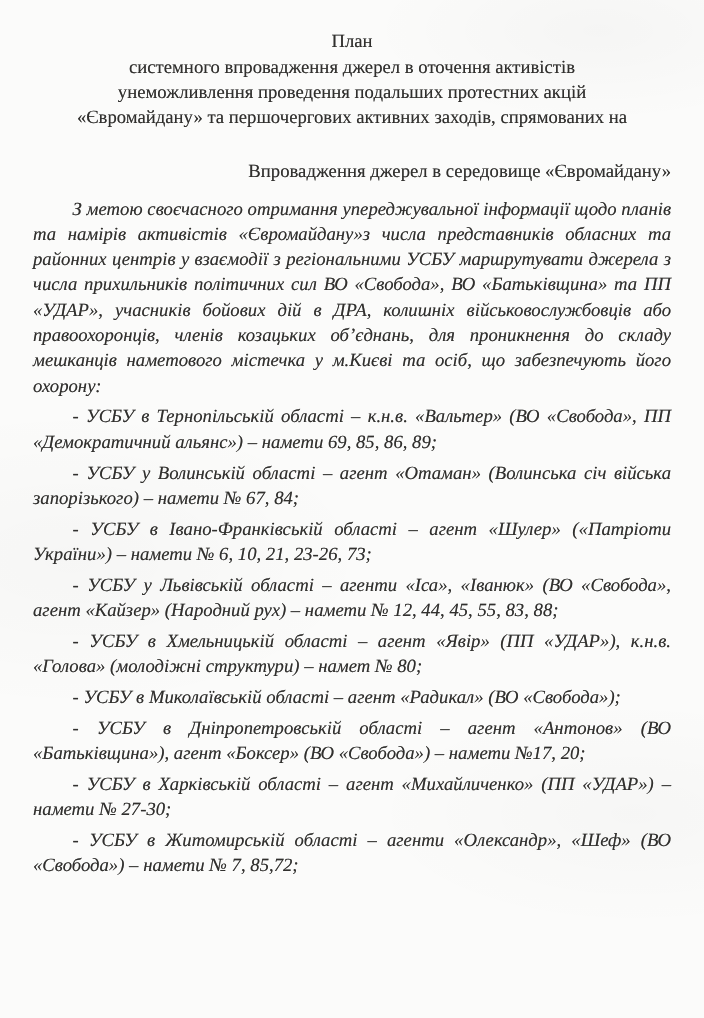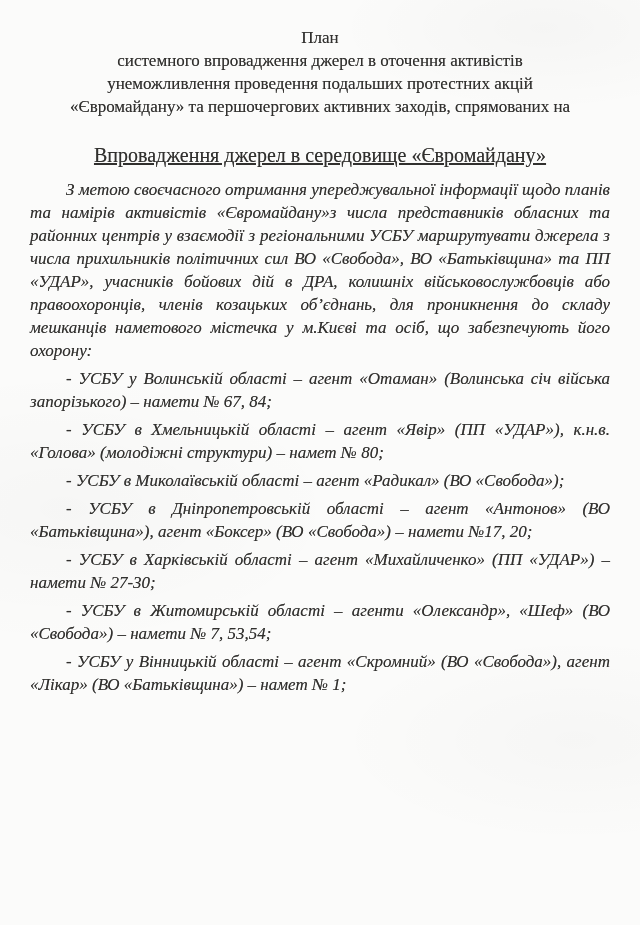--- a/index.html
+++ b/index.html
@@ -28,26 +28,25 @@
   .title-block {
     text-align: center;
     font-size: 17px;
     line-height: 23px;
     margin: 0 0 26px 0;
   }
   .title-line {
     display: block;
   }
   .section-heading {
-    font-size: 20px;
+    font-size: 17px;
     line-height: 23px;
     margin: 0 0 11px 0;
     font-weight: normal;
-    text-align: center;
-    text-decoration: underline;
+    text-align: right;
   }
   p.body-par {
     font-size: 17px;
     line-height: 23px;
     text-align: justify;
     text-indent: 36px;
     margin: 0 0 5px 0;
     font-style: italic;
   }
 </style>
@@ -60,21 +59,23 @@
     <span class="title-line">План</span>
     <span class="title-line">системного впровадження джерел в оточення активістів</span>
     <span class="title-line">унеможливлення проведення подальших протестних акцій</span>
     <span class="title-line">«Євромайдану» та першочергових активних заходів, спрямованих на</span>
   </div>
 
   <h2 class="section-heading">Впровадження джерел в середовище «Євромайдану»</h2>
 
   <p class="body-par">З метою своєчасного отримання упереджувальної інформації щодо планів та намірів активістів «Євромайдану»з числа представників обласних та районних центрів у взаємодії з регіональними УСБУ маршрутувати джерела з числа прихильників політичних сил ВО «Свобода», ВО «Батьківщина» та ПП «УДАР», учасників бойових дій в ДРА, колишніх військовослужбовців або правоохоронців, членів козацьких об’єднань, для проникнення до складу мешканців наметового містечка у м.Києві та осіб, що забезпечують його охорону:</p>
 
+  <p class="body-par">- УСБУ в Тернопільській області – к.н.в. «Вальтер» (ВО «Свобода», ПП «Демократичний альянс») – намети 69, 85, 86, 89;</p>
   <p class="body-par">- УСБУ у Волинській області – агент «Отаман» (Волинська січ війська запорізького) – намети № 67, 84;</p>
+  <p class="body-par">- УСБУ в Івано-Франківській області – агент «Шулер» («Патріоти України») – намети № 6, 10, 21, 23-26, 73;</p>
+  <p class="body-par">- УСБУ у Львівській області – агенти «Іса», «Іванюк» (ВО «Свобода», агент «Кайзер» (Народний рух) – намети № 12, 44, 45, 55, 83, 88;</p>
   <p class="body-par">- УСБУ в Хмельницькій області – агент «Явір» (ПП «УДАР»), к.н.в. «Голова» (молодіжні структури) – намет № 80;</p>
   <p class="body-par">- УСБУ в Миколаївській області – агент «Радикал» (ВО «Свобода»);</p>
   <p class="body-par">- УСБУ в Дніпропетровській області – агент «Антонов» (ВО «Батьківщина»), агент «Боксер» (ВО «Свобода») – намети №17, 20;</p>
   <p class="body-par">- УСБУ в Харківській області – агент «Михайличенко» (ПП «УДАР») – намети № 27-30;</p>
-  <p class="body-par">- УСБУ в Житомирській області – агенти «Олександр», «Шеф» (ВО «Свобода») – намети № 7, 53,54;</p>
-  <p class="body-par">- УСБУ у Вінницькій області – агент «Скромний» (ВО «Свобода»), агент «Лікар» (ВО «Батьківщина») – намет № 1;</p>
+  <p class="body-par">- УСБУ в Житомирській області – агенти «Олександр», «Шеф» (ВО «Свобода») – намети № 7, 85,72;</p>
 
 </div>
 
 </body></html>

